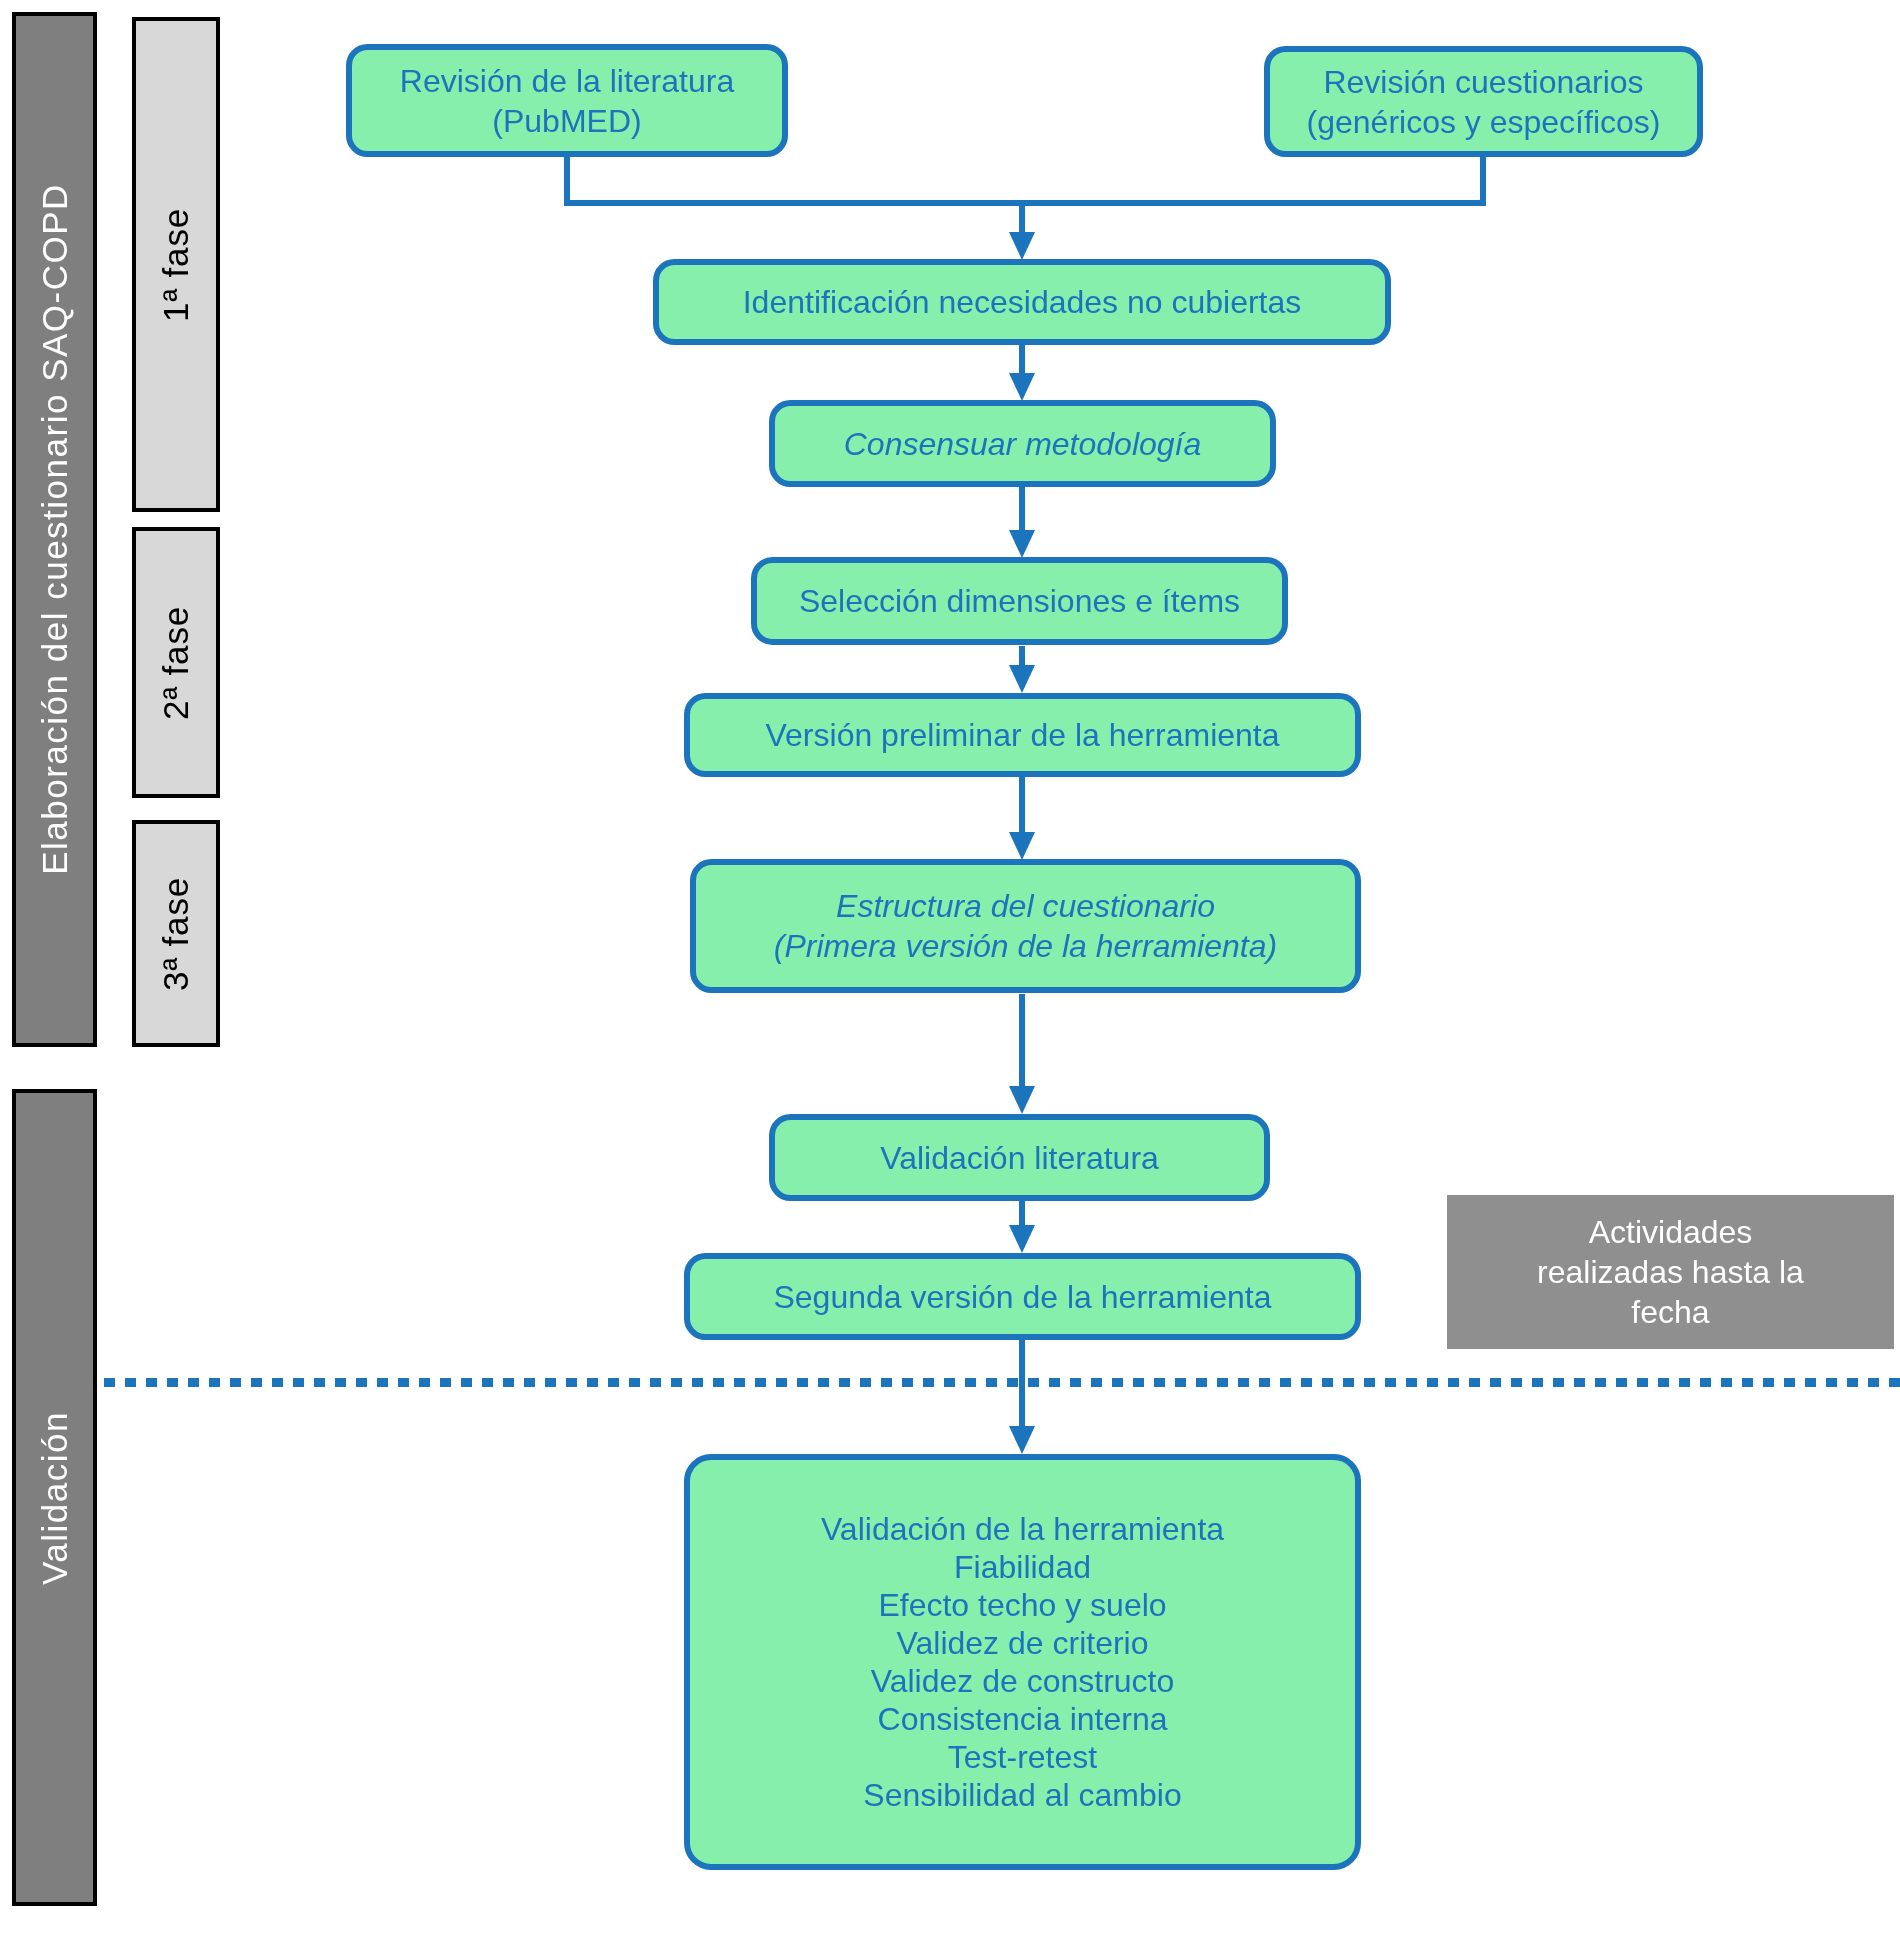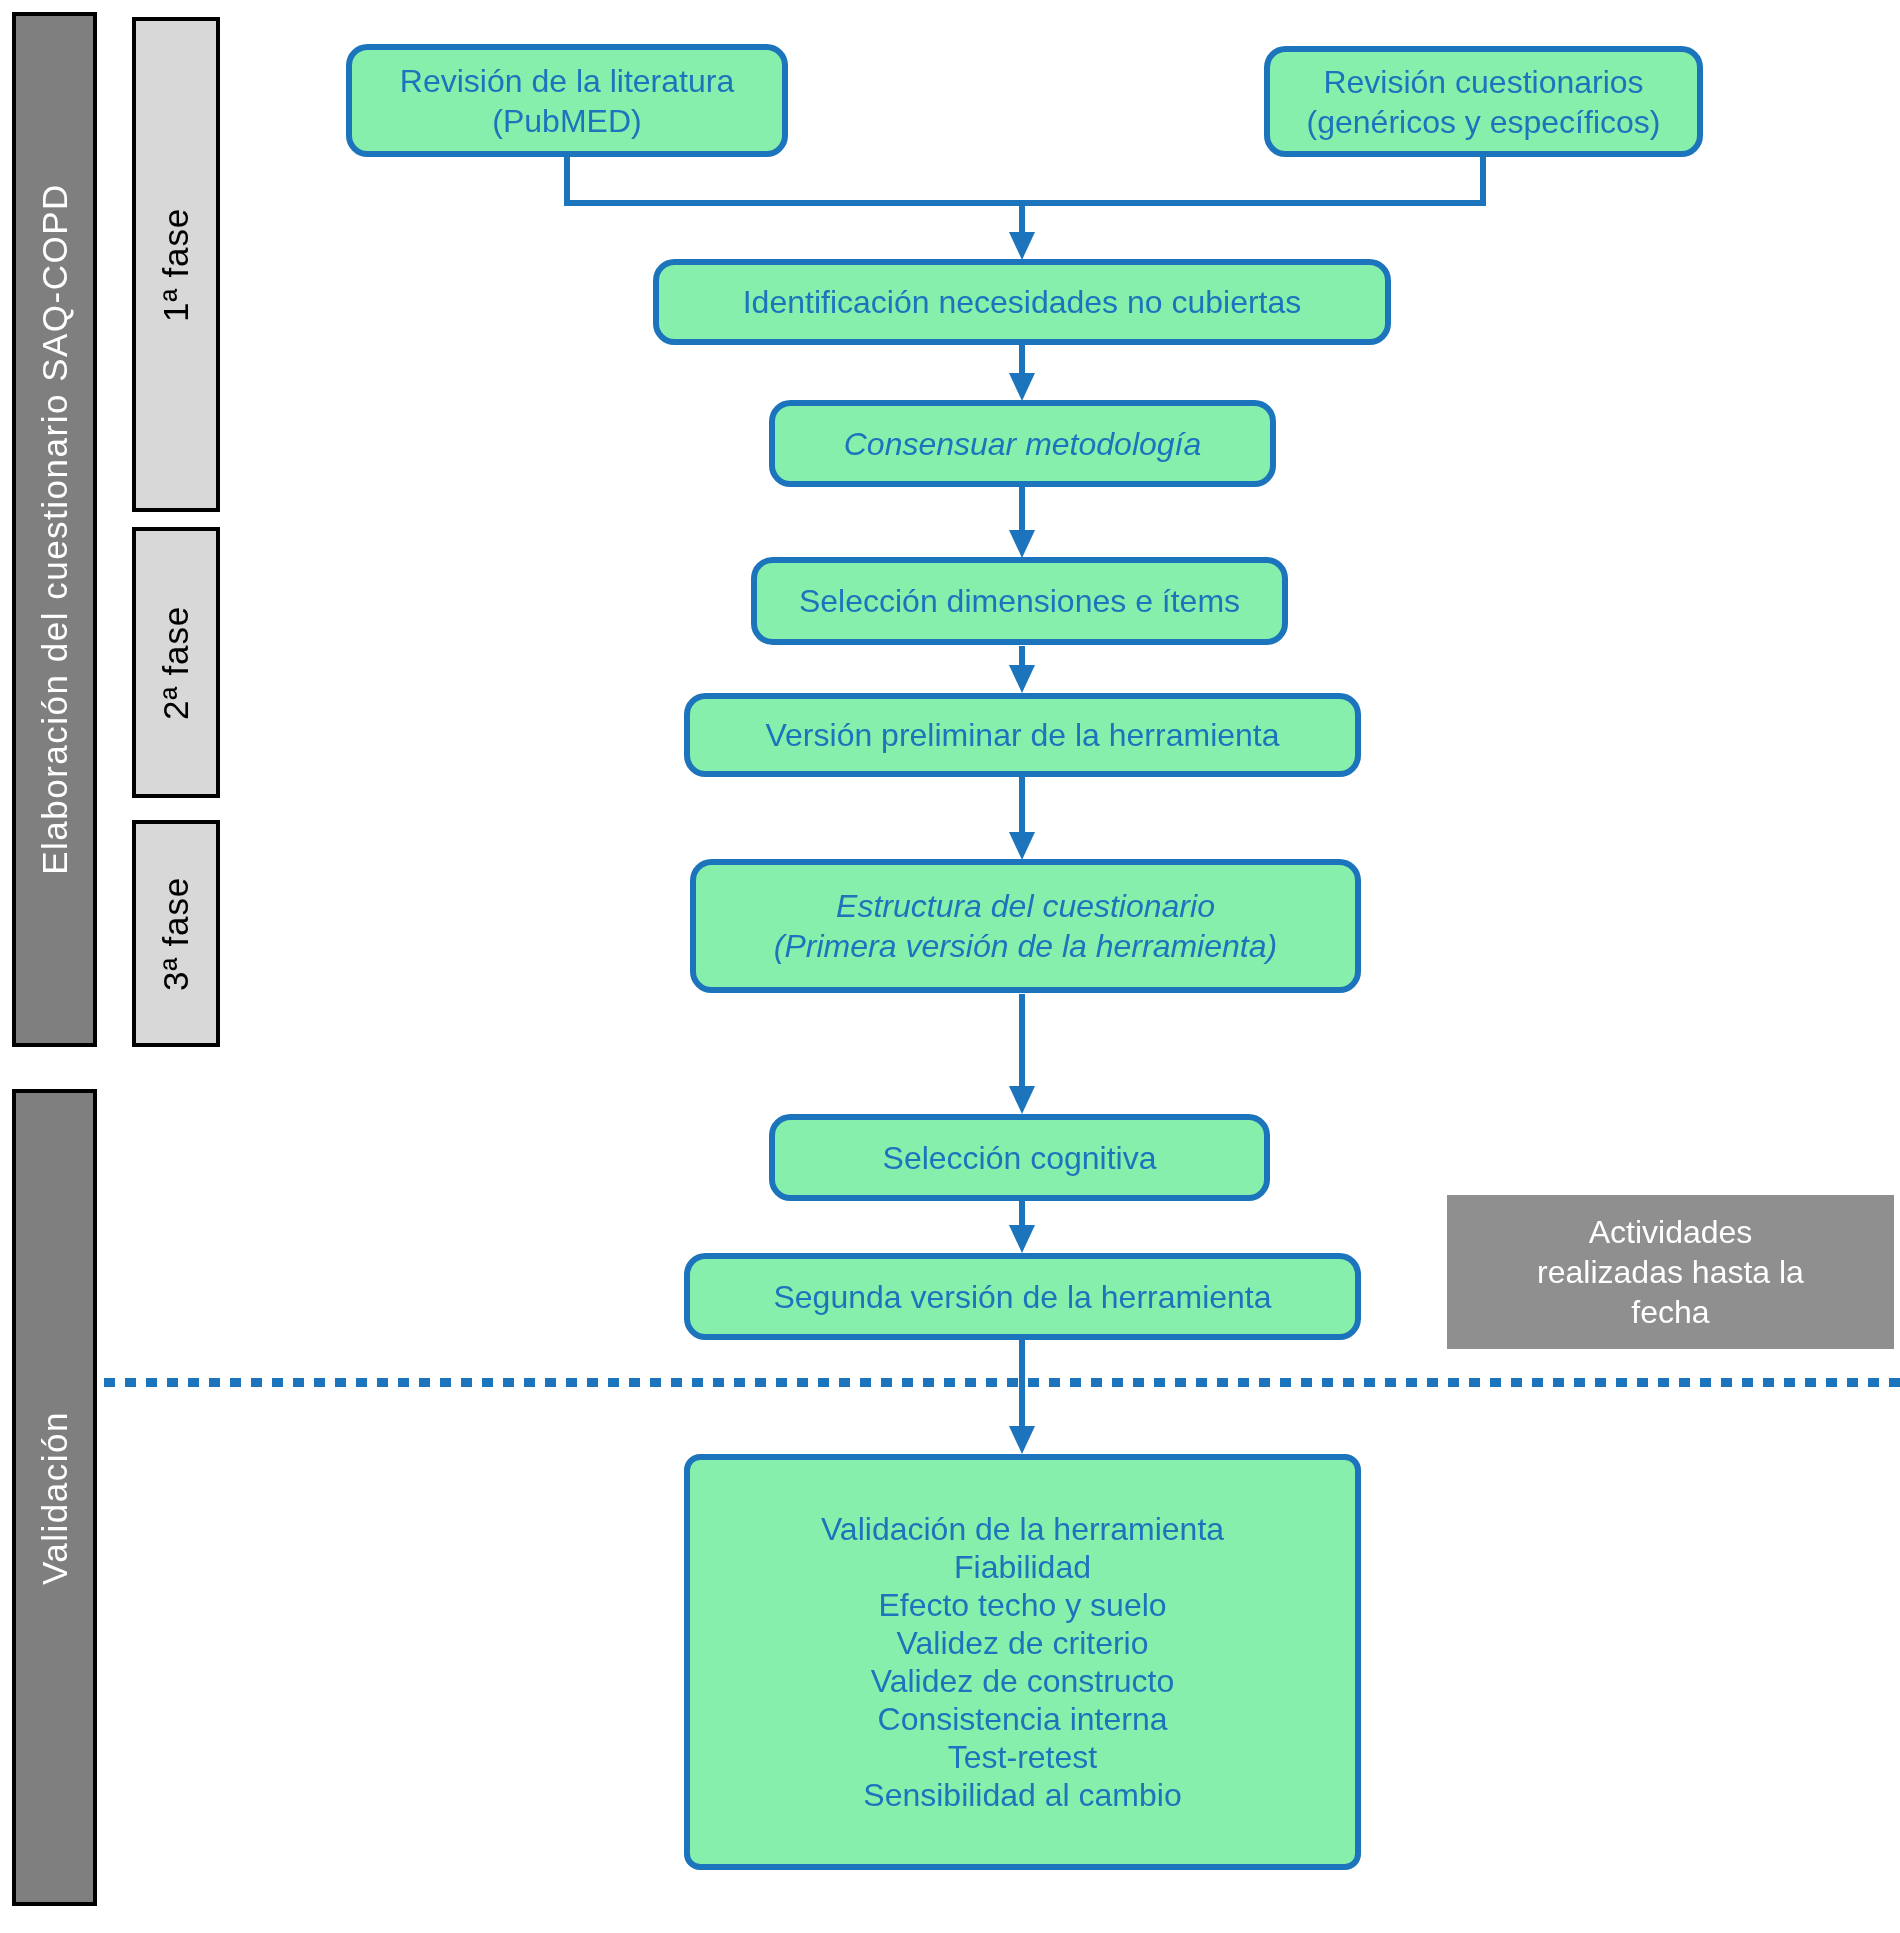--- a/index.html
+++ b/index.html
@@ -15,21 +15,21 @@
   .vbar span { transform:rotate(-90deg); white-space:nowrap; display:block; }
   .vbar.dark  { background:#7f7f7f; color:#ffffff; font-size:35px; letter-spacing:1.5px; }
   .vbar.light { background:#d8d8d8; color:#000000; font-size:35px; letter-spacing:0.8px; }
   
   .fbox {
     position:absolute; box-sizing:border-box; border:6.1px solid #1b74bc;
     border-radius:21.5px; background:#86efac; color:#1b74bc;
     display:flex; flex-direction:column; align-items:center; justify-content:center;
     text-align:center; font-size:32px; line-height:1.25;
   }
-  .fbox.final { border-radius:16px; line-height:38px; }
+  .fbox.final { border-radius:27px; line-height:38px; }
   
   .stem  { position:absolute; width:6.1px; background:#1b74bc; }
   .hline { position:absolute; height:6.1px; background:#1b74bc; }
   .ahead {
     position:absolute; width:0; height:0;
     border-left:13px solid transparent; border-right:13px solid transparent;
     border-top:28px solid #1b74bc;
   }
   .dotline {
     position:absolute; height:9.2px;
@@ -110,21 +110,21 @@
 
   <div class="fbox" style="left:690px;top:859px;width:671px;height:134px;font-style:italic;">
     <div>Estructura del cuestionario</div>
     <div>(Primera versión de la herramienta)</div>
   </div>
 
   <div class="stem" style="left:1019px;top:994px;height:94px;"></div>
   <div class="ahead" style="left:1009px;top:1086px;"></div>
 
   <div class="fbox" style="left:769px;top:1114px;width:501px;height:87px;">
-    <div>Selección cognitiva</div>
+    <div>Validación literatura</div>
   </div>
 
   <div class="stem" style="left:1019px;top:1201px;height:26px;"></div>
   <div class="ahead" style="left:1009px;top:1225px;"></div>
 
   <div class="fbox" style="left:684px;top:1253px;width:677px;height:87px;">
     <div>Segunda versión de la herramienta</div>
   </div>
 
   <div class="graybox" style="left:1447px;top:1195px;width:447px;height:154px;">

